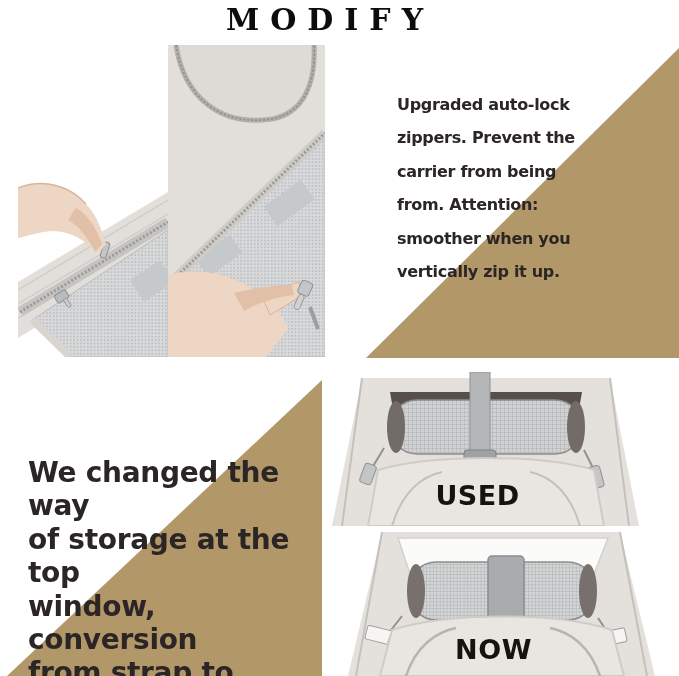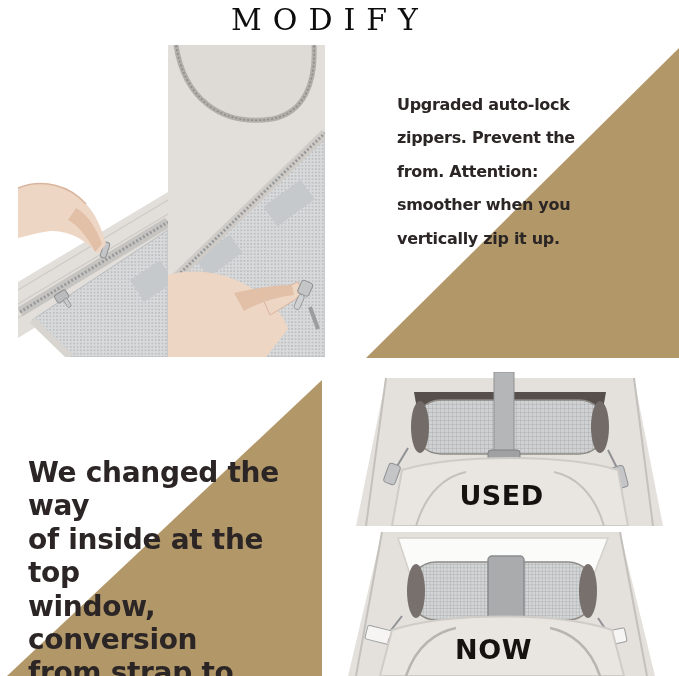--- a/index.html
+++ b/index.html
@@ -18,30 +18,30 @@
   .canvas{
     position:relative;width:679px;height:676px;background:#ffffff;overflow:hidden;
     font-family:"DejaVu Sans","Liberation Sans",sans-serif;
   }
   .tri{position:absolute;inset:0;background:var(--tan);}
   .tri-tr{clip-path:polygon(679px 48px,679px 358px,366px 358px);}
   .tri-bl{clip-path:polygon(322px 380px,322px 676px,7px 676px);}
   .title{
     position:absolute;top:2px;left:0;width:660px;margin:0;text-align:center;
     font-family:"DejaVu Serif","Liberation Serif",serif;
-    font-size:30px;font-weight:400;letter-spacing:11px;color:var(--black);
+    font-size:30px;font-weight:700;letter-spacing:11px;color:var(--black);
   }
   .text-block{position:absolute;color:var(--ink);font-weight:700;letter-spacing:-0.3px;}
   .zipper-text{left:397px;top:88px;width:278px;font-size:16px;line-height:33.4px;}
   .storage-text{left:28px;top:456px;width:290px;font-size:28px;line-height:33.4px;}
   .photo{position:absolute;margin:0;padding:0;}
   .photo svg{display:block;width:100%;height:100%;}
   .photo-a{left:18px;top:46px;width:150px;height:311px;}
   .photo-b{left:168px;top:45px;width:157px;height:312px;}
-  .photo-c{left:356px;top:372px;width:307px;height:154px;}
+  .photo-c{left:332px;top:372px;width:307px;height:154px;}
   .photo-d{left:348px;top:530px;width:307px;height:146px;}
   .photo-label{
     position:absolute;left:0;right:16px;text-align:center;
     font-size:27px;font-weight:700;letter-spacing:0.5px;color:#15120f;
   }
   .label-used{top:108px;}
   .label-now{top:104px;text-align:center;}
 </style>
 </head>
 <body>
@@ -132,28 +132,29 @@
         <rect x="130" y="236" width="12" height="14" rx="3" fill="#c3c5c6" stroke="#8f9193"></rect>
         <rect x="133" y="250" width="6" height="16" rx="3" fill="#cfd1d2" stroke="#8f9193" stroke-width="0.8"></rect>
       </g>
       <path d="M142,262 l8,22" stroke="#9b9d9f" stroke-width="4"></path>
     </svg>
   </figure>
 
   <div class="text-block zipper-text">
     <div>Upgraded auto-lock</div>
     <div>zippers. Prevent the</div>
+    <div>carrier from being</div>
     <div>from. Attention:</div>
     <div>smoother when you</div>
     <div>vertically zip it up.</div>
   </div>
 
   <div class="text-block storage-text">
     <div>We changed the way</div>
-    <div>of inside at the top</div>
+    <div>of storage at the top</div>
     <div>window, conversion</div>
     <div>from strap to velcro.</div>
   </div>
 
   <figure class="photo photo-c">
     <svg viewBox="0 0 307 154" xmlns="http://www.w3.org/2000/svg">
       <defs>
         <pattern id="meshC" width="4" height="4" patternUnits="userSpaceOnUse">
           <rect width="4" height="4" fill="#cfd1d2"></rect>
           <path d="M0,0 H4 M0,0 V4" stroke="#a8abad" stroke-width="0.9"></path>

